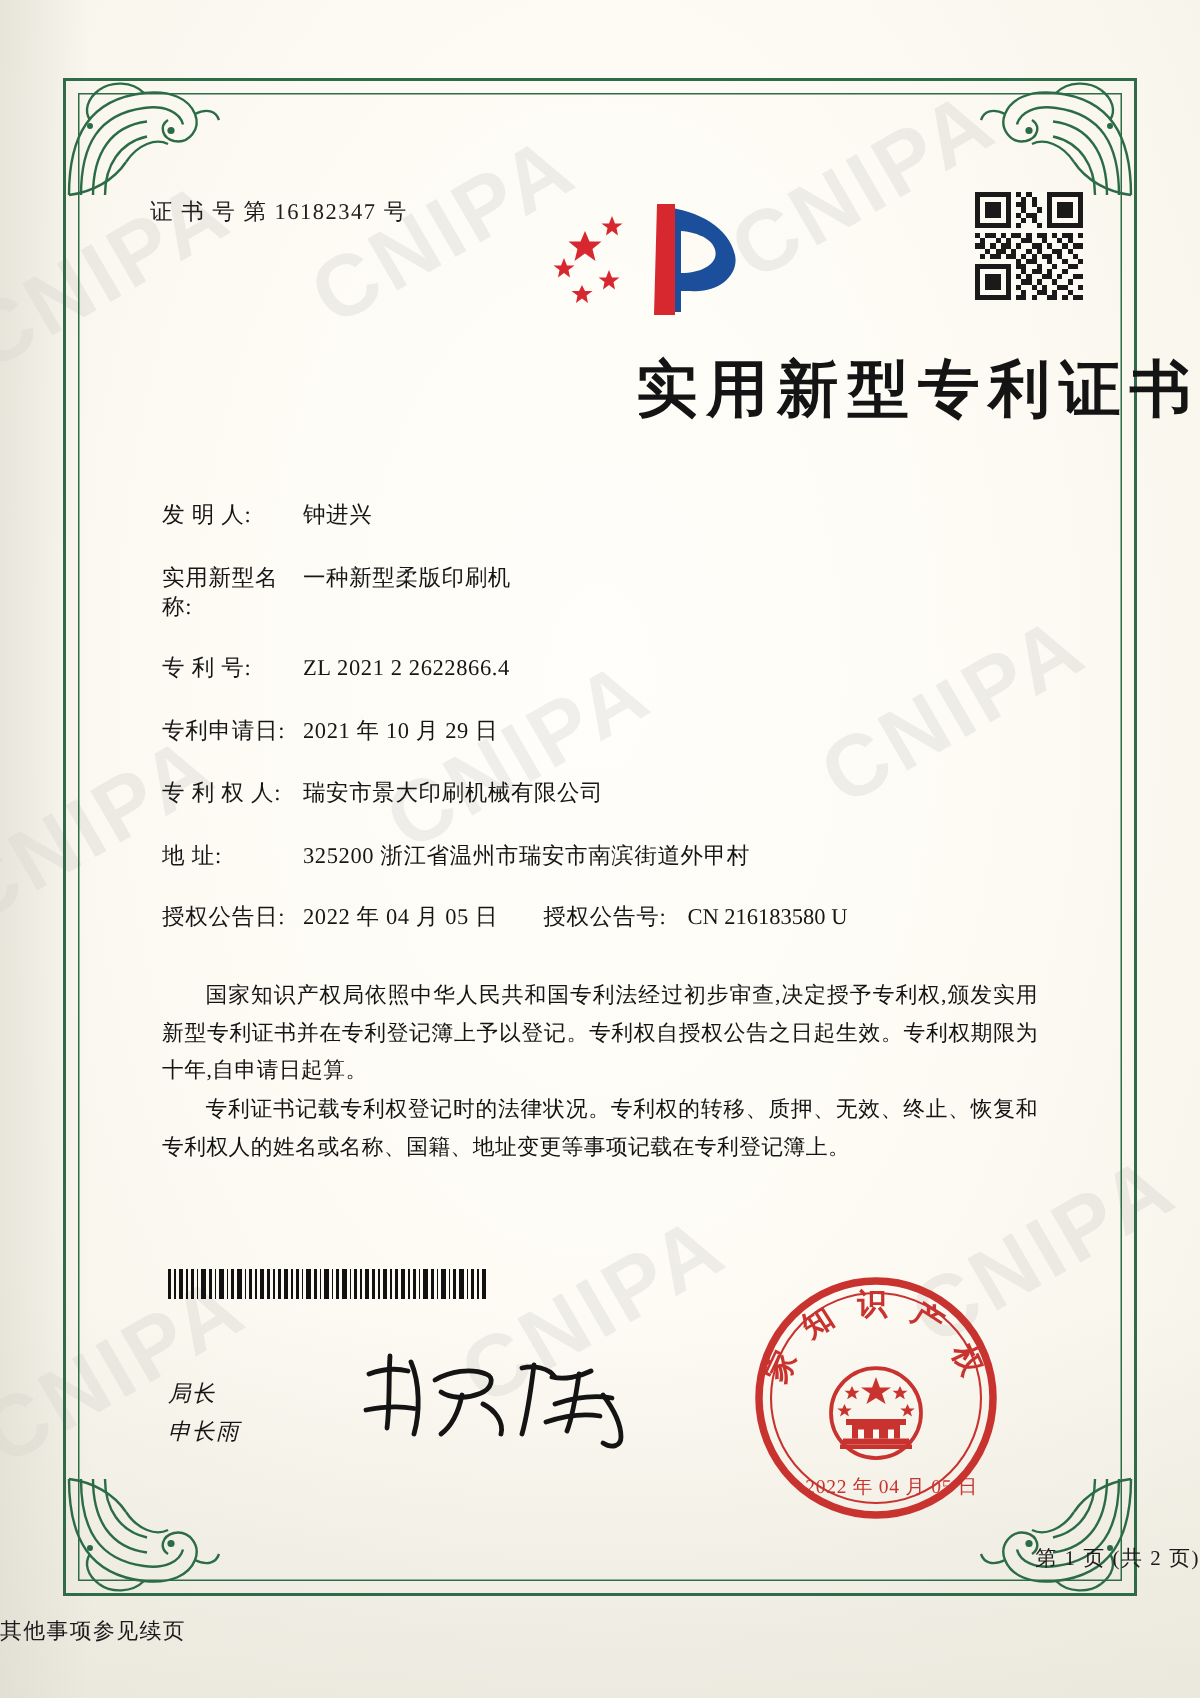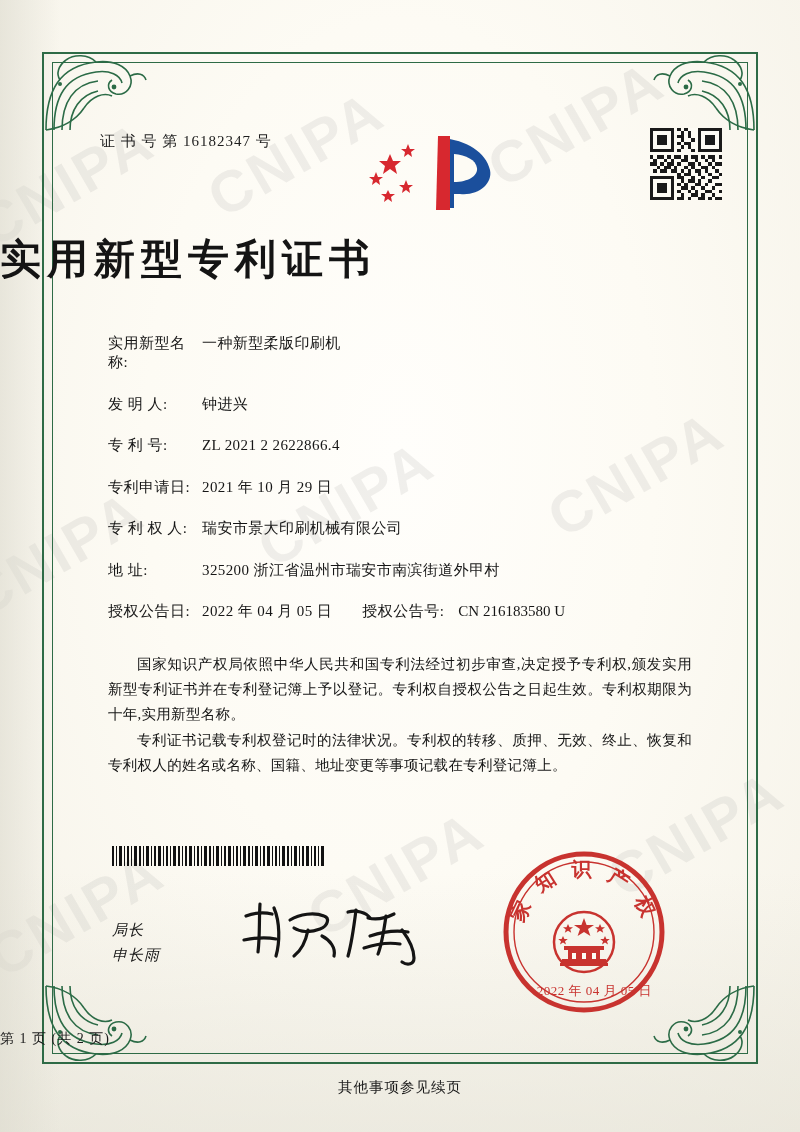--- a/index.html
+++ b/index.html
@@ -84,21 +84,21 @@
     right: 78px;
     top: 128px;
     width: 72px;
     height: 72px;
   }
 
   .title {
     position: absolute;
     left: 0; right: 0;
     top: 232px;
-    text-align: left;
+    text-align: right;
     font-size: 41px;
     font-weight: bold;
     letter-spacing: 6px;
     color: #141414;
     font-family: "Liberation Serif", "DejaVu Serif", serif;
   }
 
   
   .fields {
     position: absolute;
@@ -191,30 +191,30 @@
     color: #c8332f;
     letter-spacing: 0.5px;
     white-space: nowrap;
   }
 
   
   .page-num {
     position: absolute;
     left: 0; right: 0;
     top: 1030px;
-    text-align: left;
+    text-align: right;
     font-size: 14px;
     color: #1a1a1a;
     letter-spacing: 1px;
   }
   .footer-note {
     position: absolute;
     left: 0; right: 0;
     top: 1078px;
-    text-align: center;
+    text-align: left;
     font-size: 14.5px;
     color: #1a1a1a;
     letter-spacing: 1px;
   }
 
   
   .paper-shade {
     position: absolute;
     left: 0; right: 0; bottom: 0;
     height: 260px;
@@ -440,26 +440,26 @@
           <rect x="17" y="20" width="1" height="1"></rect>
         <rect x="19" y="20" width="2" height="1"></rect>
       </g>
     </svg>
   </div>
 
   <div class="title">实用新型专利证书</div>
 
   <div class="fields">
     <div class="field-row">
+      <span class="field-label">发 明 人:</span>
+      <span class="field-value">钟进兴</span>
+    </div>
+    <div class="field-row">
       <span class="field-label">实用新型名称:</span>
       <span class="field-value">一种新型柔版印刷机</span>
-    </div>
-    <div class="field-row">
-      <span class="field-label">发 明 人:</span>
-      <span class="field-value">钟进兴</span>
     </div>
     <div class="field-row">
       <span class="field-label">专 利 号:</span>
       <span class="field-value">ZL 2021 2 2622866.4</span>
     </div>
     <div class="field-row">
       <span class="field-label">专利申请日:</span>
       <span class="field-value">2021 年 10 月 29 日</span>
     </div>
     <div class="field-row">
@@ -472,21 +472,21 @@
     </div>
     <div class="field-row dual">
       <span class="field-label">授权公告日:</span>
       <span class="field-value">2022 年 04 月 05 日</span>
       <span class="second-label">授权公告号:</span>
       <span class="second-value">CN 216183580 U</span>
     </div>
   </div>
 
   <div class="paragraphs">
-    <p>国家知识产权局依照中华人民共和国专利法经过初步审查,决定授予专利权,颁发实用新型专利证书并在专利登记簿上予以登记。专利权自授权公告之日起生效。专利权期限为十年,实用新型名称。</p>
+    <p>国家知识产权局依照中华人民共和国专利法经过初步审查,决定授予专利权,颁发实用新型专利证书并在专利登记簿上予以登记。专利权自授权公告之日起生效。专利权期限为十年,自申请日起算。</p>
     <p>专利证书记载专利权登记时的法律状况。专利权的转移、质押、无效、终止、恢复和专利权人的姓名或名称、国籍、地址变更等事项记载在专利登记簿上。</p>
   </div>
 
   <div class="barcode">
     <svg viewBox="0 0 214 20" shape-rendering="crispEdges">
       <g fill="#111">
         <rect x="0" y="0" width="2" height="20"></rect>
           <rect x="4" y="0" width="1" height="20"></rect>
         <rect x="7" y="0" width="3" height="20"></rect>
           <rect x="12" y="0" width="1" height="20"></rect>

